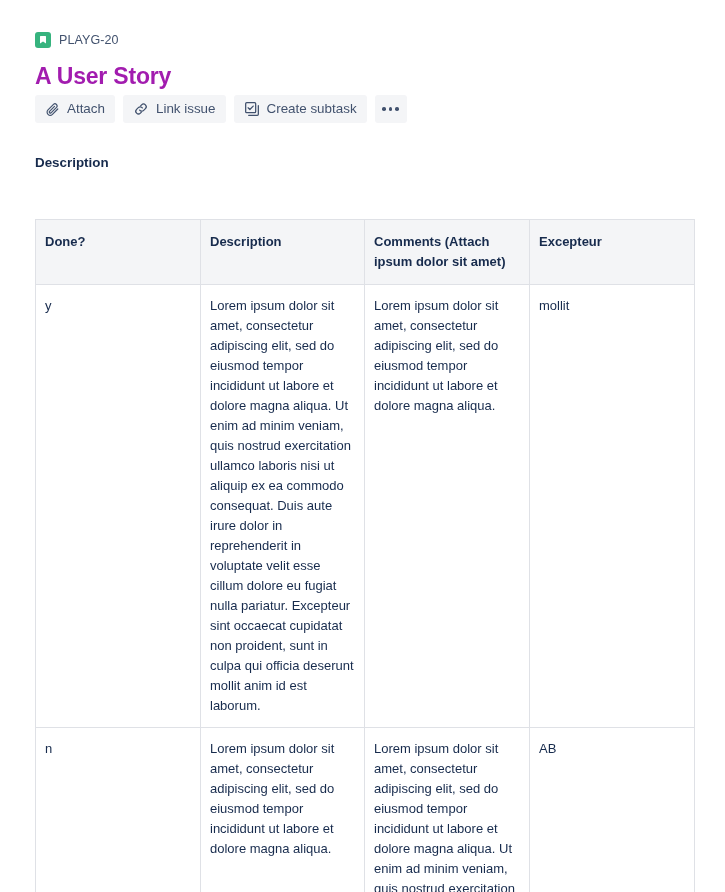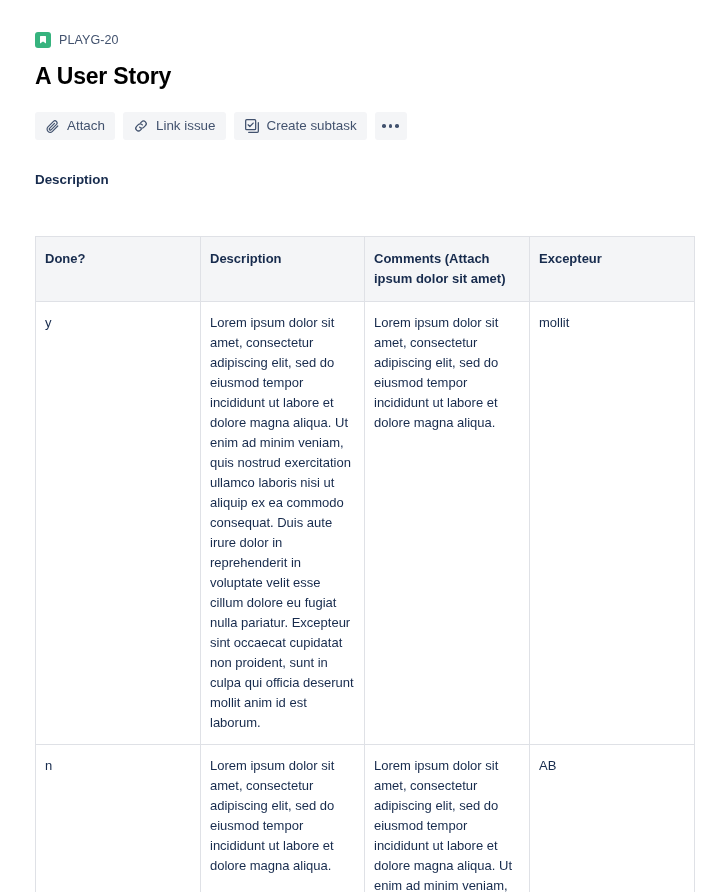--- a/index.html
+++ b/index.html
@@ -49,31 +49,31 @@
     line-height: 16px;
     color: #42526e;
     letter-spacing: 0.1px;
   }
 
   
   .issue-title {
     font-size: 23px;
     line-height: 28px;
     font-weight: bold;
-    color: #000000;
+    color: #a21caf;
     margin: 12px 0 0 0;
     letter-spacing: -0.2px;
   }
 
   
   .toolbar {
     display: flex;
     align-items: center;
     gap: 8px;
-    margin-top: 22px;
+    margin-top: 5px;
   }
   .action-btn {
     display: inline-flex;
     align-items: center;
     gap: 7px;
     height: 28px;
     padding: 0 10px;
     background: #f4f5f7;
     border: none;
     border-radius: 3px;

